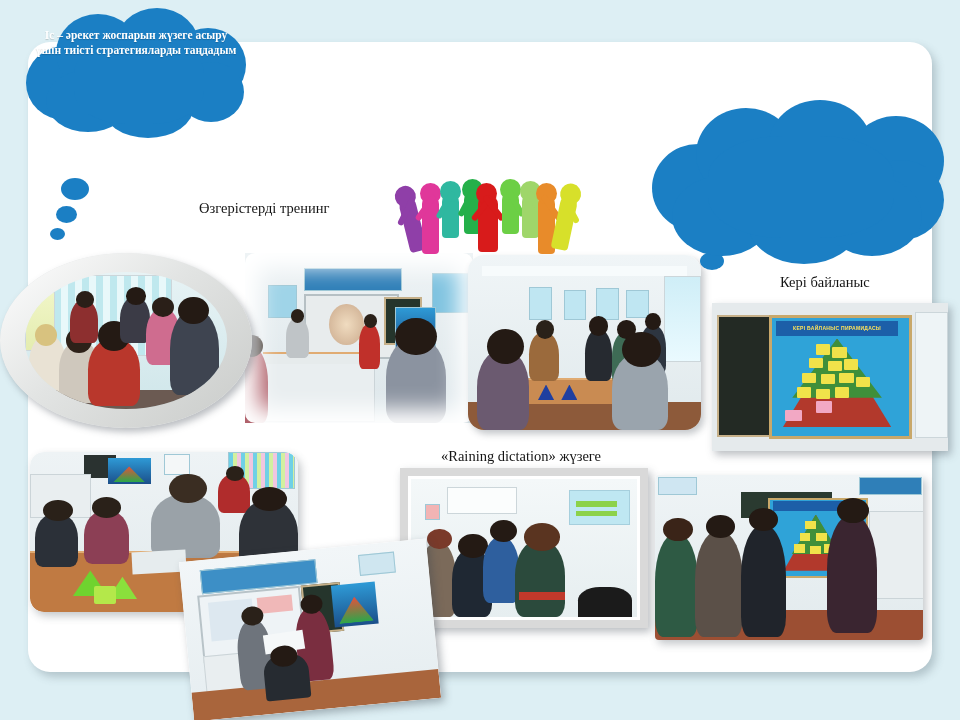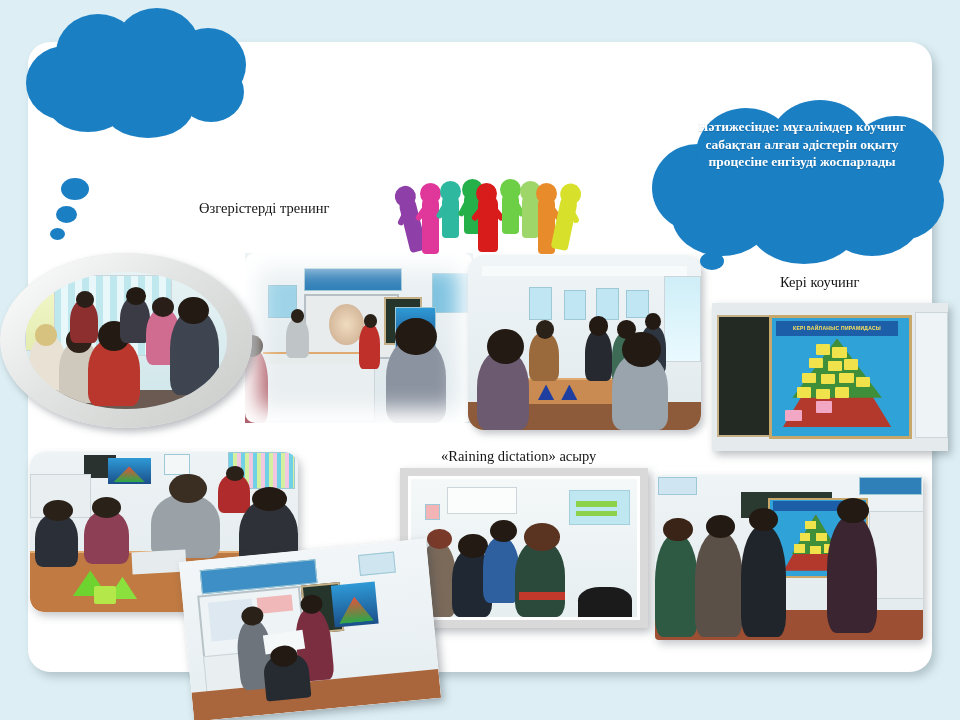--- a/index.html
+++ b/index.html
@@ -408,50 +408,50 @@
       <div class="arm" style="right:-8px;background:#e88b2a;transform:rotate(-35deg);"></div>
     </div>
     <div class="cp" style="left:164px;bottom:4px;background:#d7e02a;transform:rotate(12deg);">
       <div class="cphead" style="background:#d7e02a;"></div>
       <div class="arm" style="right:-7px;background:#d7e02a;transform:rotate(-40deg);"></div>
     </div>
   </div>
 
   <div class="caption" style="left:199px;top:200px;">Өзгерістерді тренинг</div>
 
-  <div class="caption" style="left:780px;top:274px;">Кері коучинг</div>
-
-
-  <div class="caption" style="left:441px;top:448px;">«Raining dictation» асыру</div>
+  <div class="caption" style="left:780px;top:274px;">Кері байланыс</div>
+
+
+  <div class="caption" style="left:441px;top:448px;">«Raining dictation» жүзеге</div>
 
 
   <div class="tail" style="left:61px;top:178px;width:28px;height:22px;"></div>
   <div class="tail" style="left:56px;top:206px;width:21px;height:17px;"></div>
   <div class="tail" style="left:50px;top:228px;width:15px;height:12px;"></div>
 
   <div class="cloud" id="cloud-left">
     <div class="lobe" style="left:8px;top:38px;width:78px;height:74px;"></div>
     <div class="lobe" style="left:38px;top:6px;width:84px;height:78px;"></div>
     <div class="lobe" style="left:96px;top:0px;width:86px;height:80px;"></div>
     <div class="lobe" style="left:152px;top:20px;width:76px;height:74px;"></div>
     <div class="lobe" style="left:160px;top:54px;width:66px;height:60px;"></div>
     <div class="lobe" style="left:28px;top:62px;width:84px;height:62px;"></div>
     <div class="lobe" style="left:84px;top:66px;width:92px;height:64px;"></div>
     <div class="lobe" style="left:56px;top:32px;width:130px;height:84px;border-radius:40%;"></div>
+    <div class="cloud-text">Іс – әрекет жоспарын жүзеге асыру үшін тиісті стратегияларды таңдадым</div>
   </div>
 
   <div class="tail" style="left:700px;top:252px;width:24px;height:18px;"></div>
 
   <div class="cloud" id="cloud-right">
     <div class="lobe" style="left:0px;top:44px;width:92px;height:88px;"></div>
     <div class="lobe" style="left:44px;top:8px;width:100px;height:92px;"></div>
     <div class="lobe" style="left:116px;top:0px;width:104px;height:94px;"></div>
     <div class="lobe" style="left:196px;top:16px;width:96px;height:90px;"></div>
     <div class="lobe" style="left:206px;top:60px;width:86px;height:80px;"></div>
     <div class="lobe" style="left:20px;top:76px;width:100px;height:80px;"></div>
     <div class="lobe" style="left:96px;top:82px;width:112px;height:82px;"></div>
     <div class="lobe" style="left:170px;top:76px;width:100px;height:80px;"></div>
     <div class="lobe" style="left:56px;top:36px;width:186px;height:102px;border-radius:40%;"></div>
-    <div class="cloud-text">Нәтижесінде: мұғалімдер коучинг сабақтан алған әдістерін оқыту процесіне енгізуді жоспарлады</div>
   </div>
 
 
 </div>
 
 </body></html>

